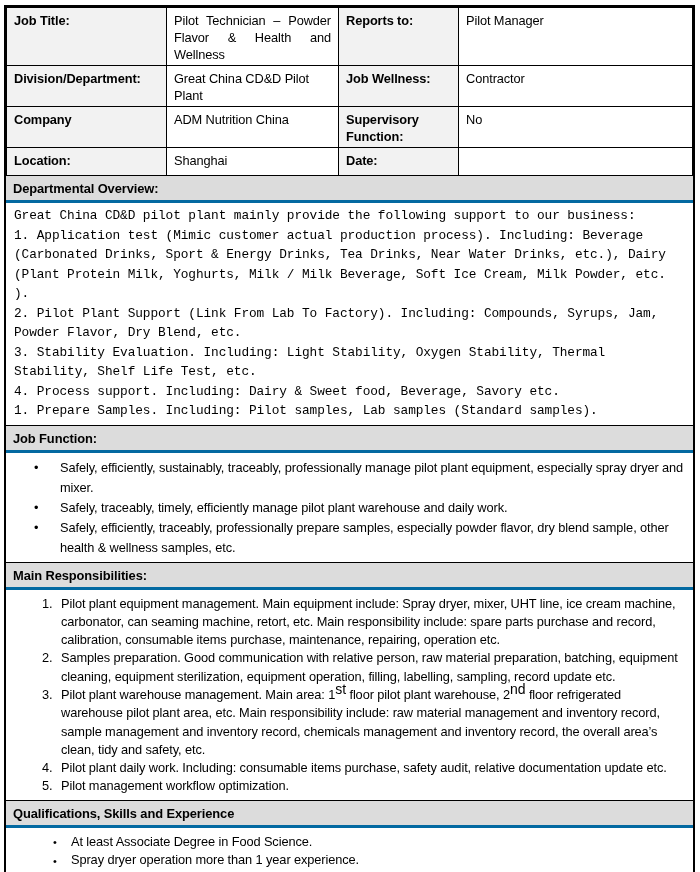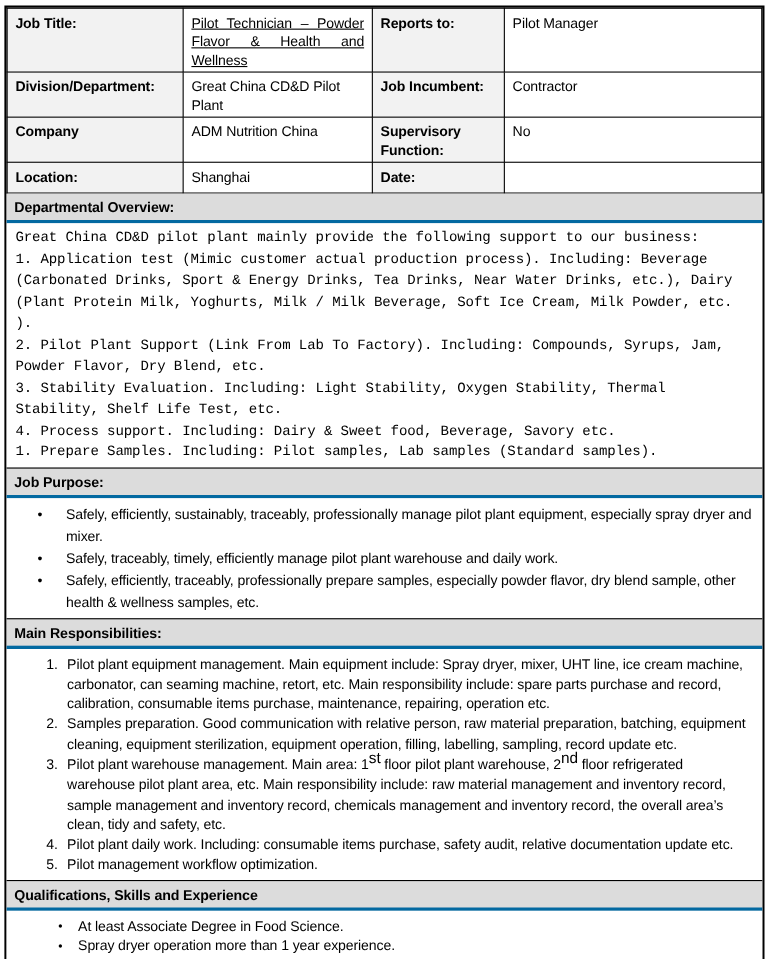--- a/index.html
+++ b/index.html
@@ -38,21 +38,21 @@
     font-size: 12.8px;
     line-height: 17px;
     letter-spacing: -0.1px;
     overflow: hidden;
   }
   td.lbl {
     background: #f2f2f2;
     font-weight: bold;
   }
   td.val { background: #fff; }
-  td.justify { text-align: justify; text-decoration: underline; }
+  td.justify { text-align: justify; }
   tr.r1 { height: 35px; }
   tr.r2 { height: 27px; }
   tr.r3 { height: 41px; }
   tr.r4 { height: 28px; margin-left: 39px; }
   
   .sec-header {
     background: #dcdcdc;
     border-top: 1px solid #000;
     border-bottom: 3px solid #0369a1;
     font-weight: bold;
@@ -152,21 +152,21 @@
       <tbody>
           <tr class="r1">
         <td class="lbl">Job Title:</td>
         <td class="val justify">Pilot Technician – Powder Flavor &amp; Health and Wellness</td>
         <td class="lbl">Reports to:</td>
         <td class="val">Pilot Manager</td>
       </tr>
       <tr class="r2">
         <td class="lbl">Division/Department:</td>
         <td class="val">Great China CD&amp;D Pilot Plant</td>
-        <td class="lbl">Job Incumbent:</td>
+        <td class="lbl">Job Wellness:</td>
         <td class="val">Contractor</td>
       </tr>
       <tr class="r3">
         <td class="lbl">Company</td>
         <td class="val">ADM Nutrition China</td>
         <td class="lbl">Supervisory Function:</td>
         <td class="val">No</td>
       </tr>
       <tr class="r4">
         <td class="lbl">Location:</td>
@@ -180,21 +180,21 @@
     <div class="sec-header first">Departmental Overview:</div>
     <div class="sec-body dept">
       <p>Great China CD&amp;D pilot plant mainly provide the following support to our business:</p>
       <p>1. Application test (Mimic customer actual production process). Including: Beverage (Carbonated Drinks, Sport &amp; Energy Drinks, Tea Drinks, Near Water Drinks, etc.), Dairy (Plant Protein Milk, Yoghurts, Milk / Milk Beverage, Soft Ice Cream, Milk Powder, etc. ).</p>
       <p>2. Pilot Plant Support (Link From Lab To Factory). Including: Compounds, Syrups, Jam, Powder Flavor, Dry Blend, etc.</p>
       <p>3. Stability Evaluation. Including: Light Stability, Oxygen Stability, Thermal Stability, Shelf Life Test, etc.</p>
       <p>4. Process support. Including: Dairy &amp; Sweet food, Beverage, Savory etc.</p>
       <p>1. Prepare Samples. Including: Pilot samples, Lab samples (Standard samples).</p>
     </div>
 
-    <div class="sec-header">Job Purpose:</div>
+    <div class="sec-header">Job Function:</div>
     <div class="sec-body jp">
       <ul class="jp-list">
         <li>Safely, efficiently, sustainably, traceably, professionally manage pilot plant equipment, especially spray dryer and mixer.</li>
         <li>Safely, traceably, timely, efficiently manage pilot plant warehouse and daily work.</li>
         <li>Safely, efficiently, traceably, professionally prepare samples, especially powder flavor, dry blend sample, other health &amp; wellness samples, etc.</li>
       </ul>
     </div>
 
     <div class="sec-header">Main Responsibilities:</div>
     <div class="sec-body mr">

